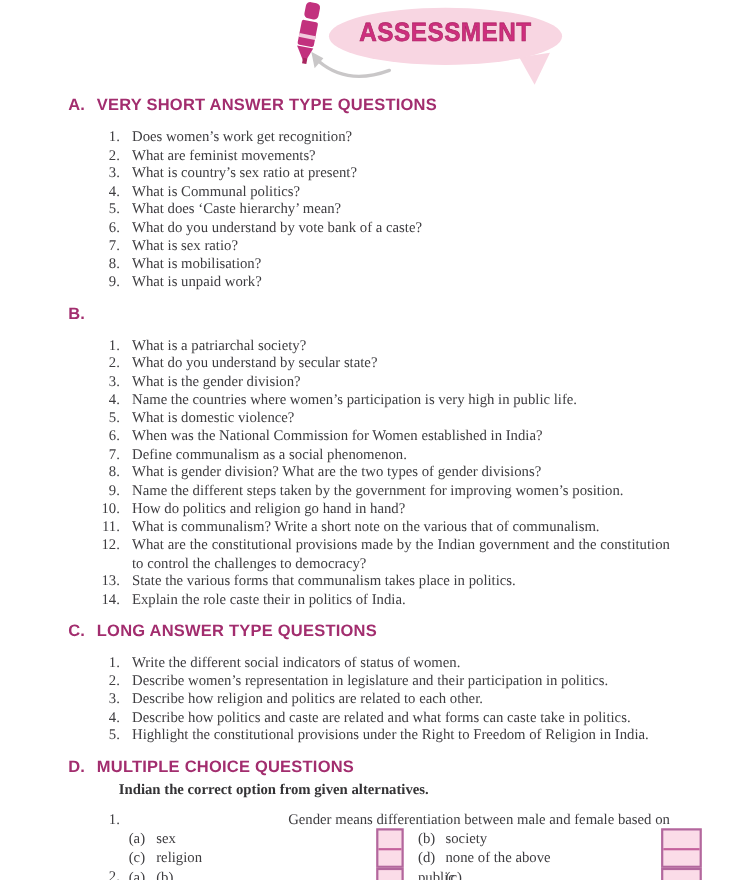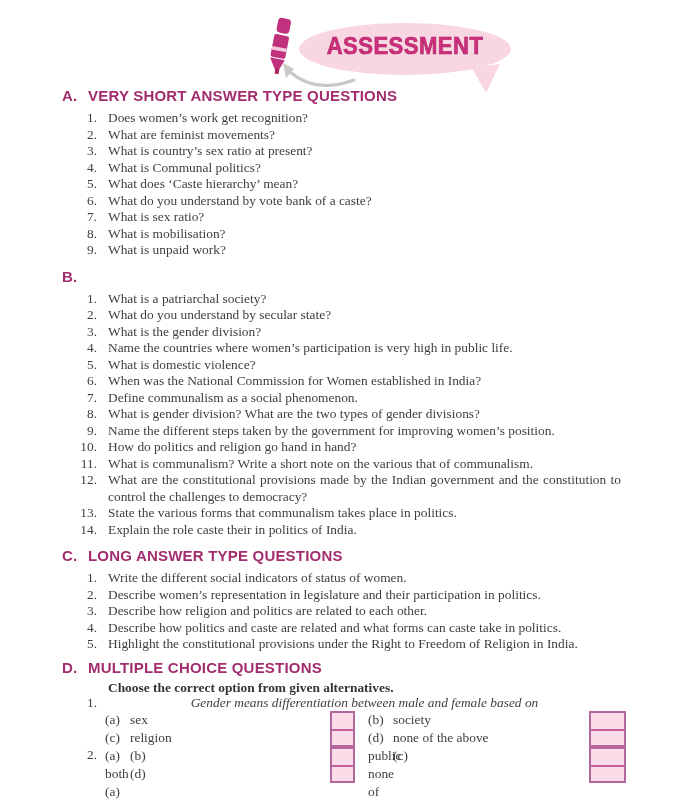--- a/index.html
+++ b/index.html
@@ -1,39 +1,39 @@
 <!DOCTYPE html>
 <html><head>
 <meta charset="utf-8">
 <style>
   html,body{margin:0;padding:0;background:#ffffff;}
   .page{position:relative;width:683px;height:800px;background:#ffffff;overflow:hidden;
         font-family:"Liberation Serif", serif;color:#3e3d40;}
   
-  .header{position:absolute;left:0;top:16px;width:683px;height:82px;text-decoration:underline;}
+  .header{position:absolute;left:0;top:0;width:683px;height:82px;text-decoration:underline;}
   .badge-text{position:absolute;left:302px;top:16px;width:206px;text-align:center;
       font-family:"Liberation Sans", sans-serif;font-weight:bold;font-size:24px;
       color:#ce2e7e;transform:scaleX(0.92);letter-spacing:0.5px;
       -webkit-text-stroke:0.6px #a8255f;}
   
   .content{position:absolute;left:62px;top:87px;width:559px;}
   h2.sec{display:flex;margin:9px 0 6px 0;font-family:"Liberation Sans", sans-serif;
       font-weight:bold;font-size:15px;line-height:17px;color:#a22d6e;letter-spacing:0.2px;}
   h2.sec .letter{width:26px;flex:none;}
   h2.sec.first{margin-top:0;}
   h2.sec.mcq-h{margin:6px 0 4px 0;}
-  ol.items{list-style:none;margin:0;padding:0;counter-reset:q;}
+  ol.items{list-style:none;margin:12px;padding:0;counter-reset:q;}
   ol.items>li{counter-increment:q;position:relative;padding-left:46px;
       line-height:16.5px;font-size:13.4px;}
   ol.items>li::before{content:counter(q) ".";position:absolute;left:0;top:0;width:35px;
       text-align:right;line-height:16.5px;}
   ol.items>li .qtext{display:block;text-align:justify;}
   
   .mcq-intro{padding-left:46px;font-weight:bold;font-size:13.4px;line-height:15px;color:#343335;}
-  ol.items>li .q-line{display:block;text-align:center;font-style:italic;}
+  ol.items>li .q-line{display:block;text-align:right;}
   .opts{position:relative;display:grid;grid-template-columns:25px 238px 25px auto;
       margin-left:-3px;line-height:18px;font-size:13.4px;}
   .ansbox{position:absolute;box-sizing:border-box;background:#fbdce8;border:2px solid #b2679d;}
   .ansbox .mid{height:16px;border-bottom:2px solid #c4619c;}
   .ansbox.left{left:225px;top:0;width:25px;height:36px;}
   .ansbox.right{left:484px;top:0;width:37px;height:36px;}
 </style>
 </head>
 <body>
 
@@ -166,21 +166,21 @@
         </li>
       <li>
           <span class="qtext">Highlight the constitutional provisions under the Right to Freedom of Religion in India.</span>
         </li>
     </ol>
 
     <h2 class="sec mcq-h">
       <span class="letter">D.</span>
       <span>MULTIPLE CHOICE QUESTIONS</span>
     </h2>
-    <div class="mcq-intro">Choose the correct option from given alternatives.</div>
+    <div class="mcq-intro">Indian the correct option from given alternatives.</div>
     <ol class="items">
       <li>
         <span class="q-line">Gender means differentiation between male and female based on</span>
         <div class="opts">
           <span>(a)</span>
           <span>sex</span>
           <span>(b)</span>
           <span>society</span>
           <span>(c)</span>
           <span>religion</span>

